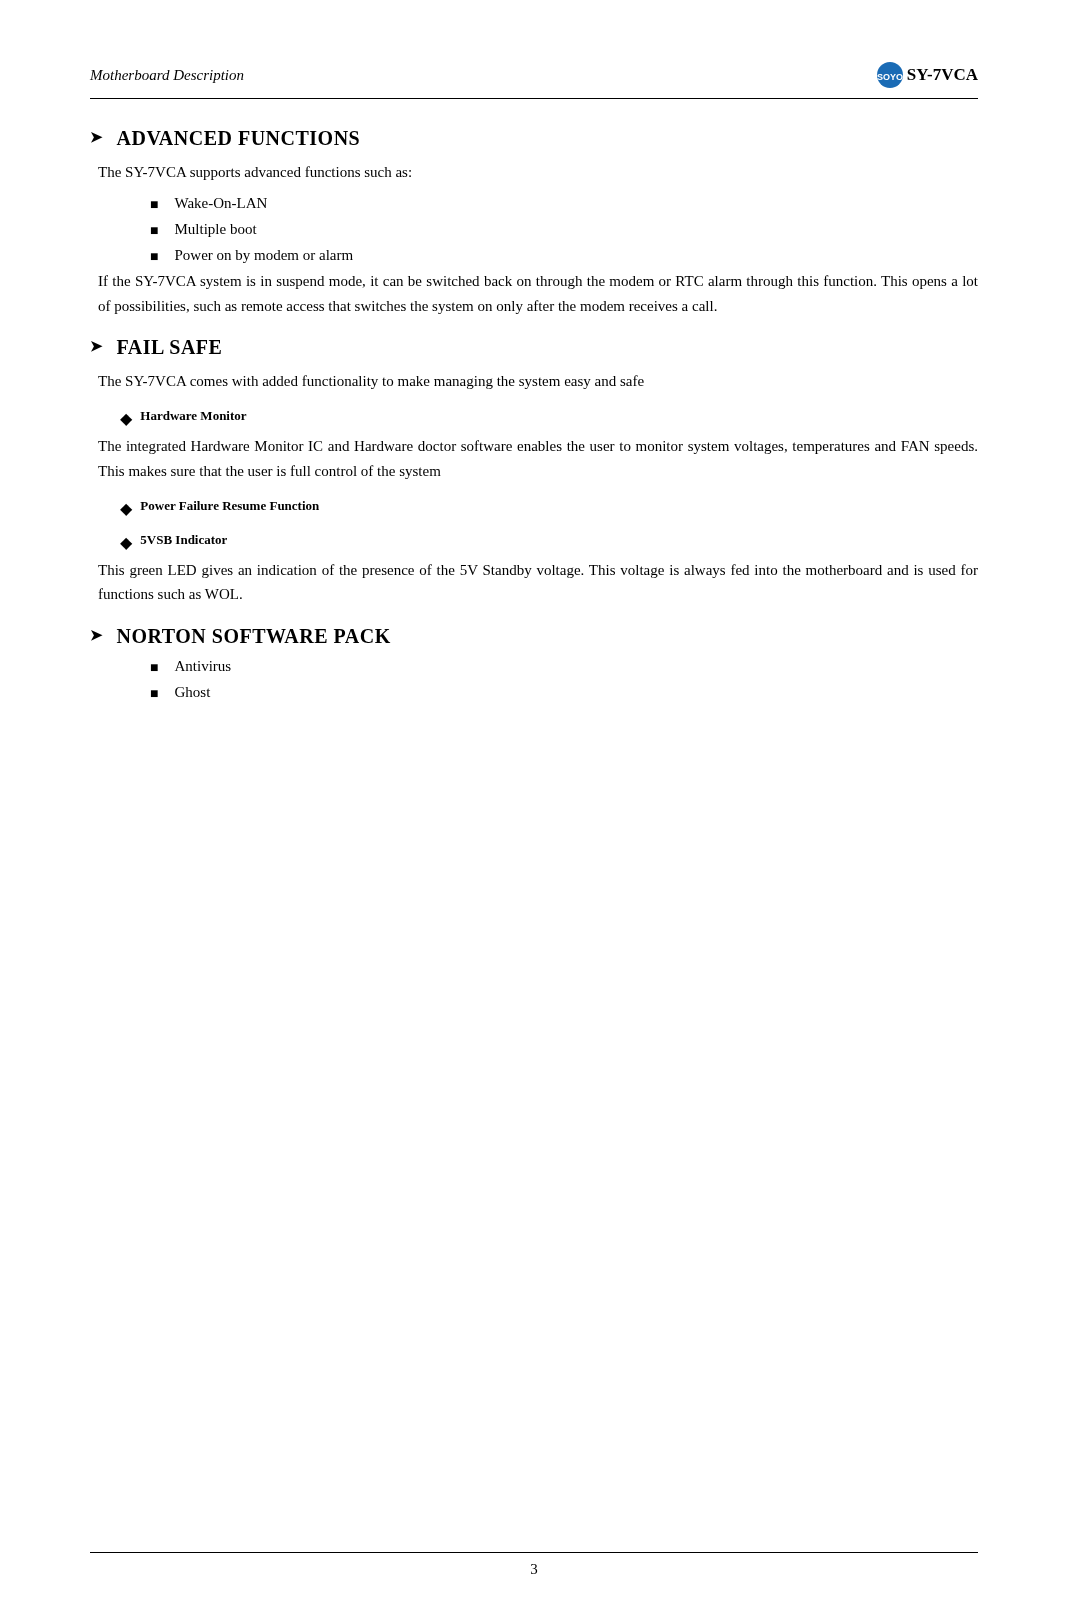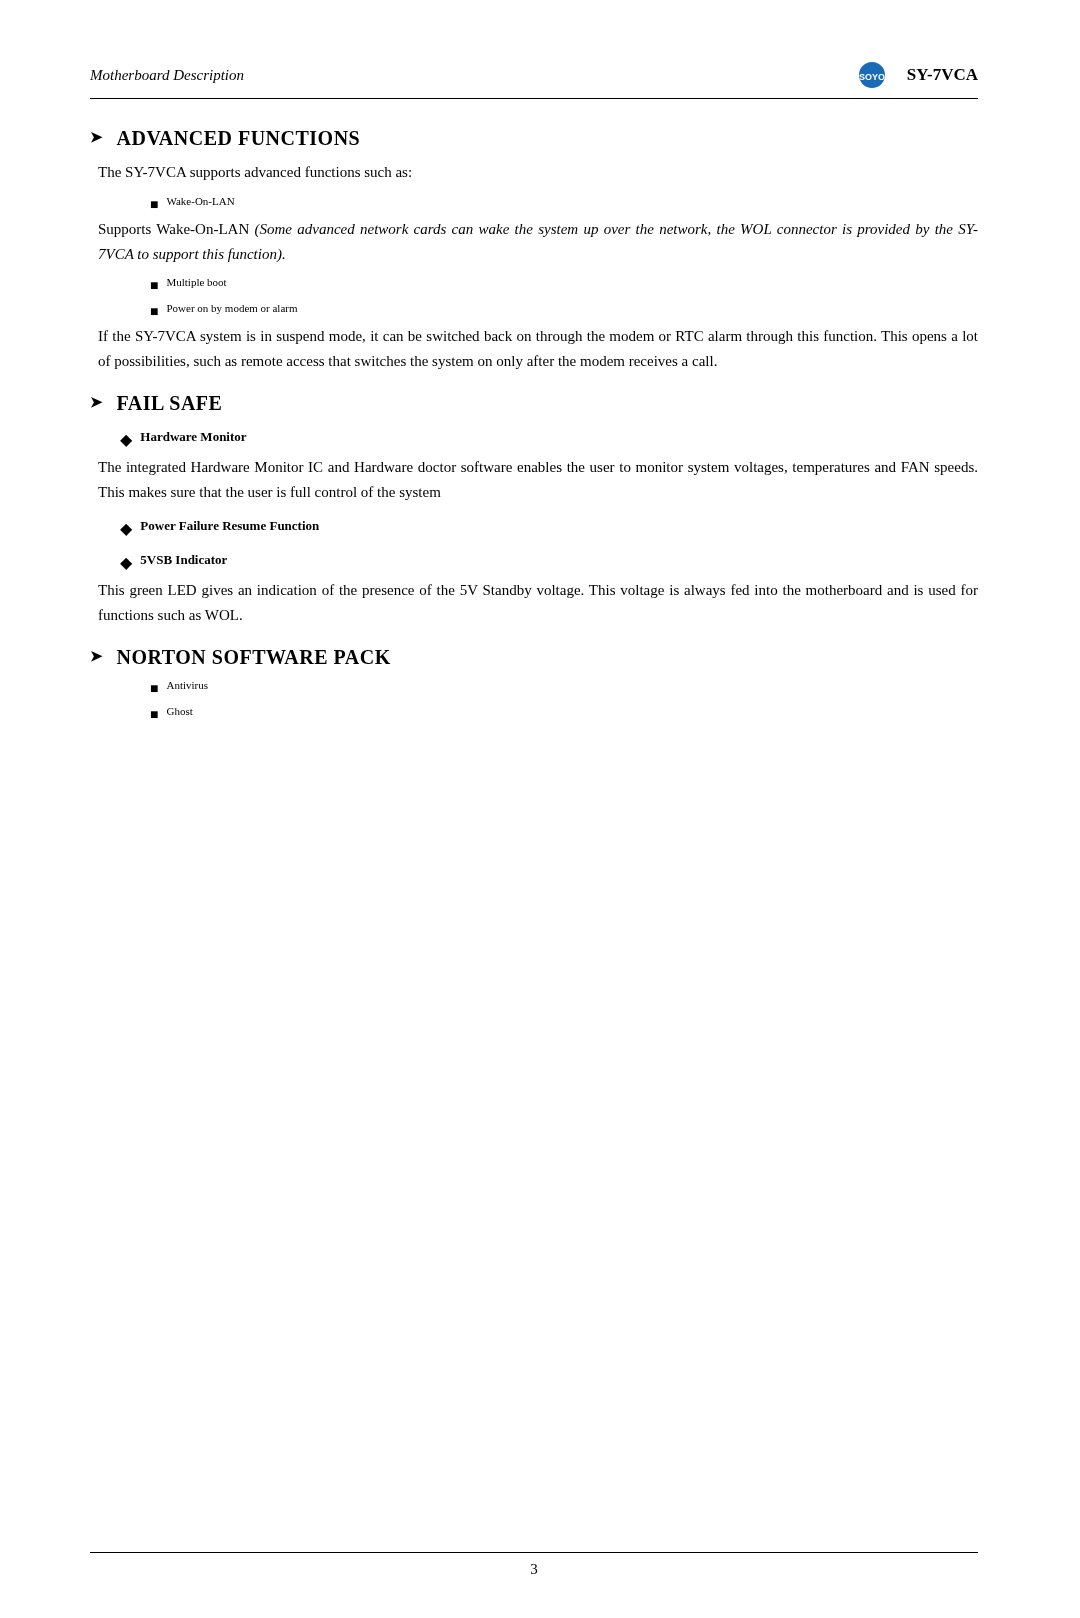--- a/index.html
+++ b/index.html
@@ -32,21 +32,21 @@
     }
 
     .header-title {
       font-style: italic;
       font-size: 15px;
     }
 
     .header-logo {
       display: flex;
       align-items: center;
-      gap: 20px;
+      gap: 2px;
       font-weight: bold;
       font-size: 17px;
     }
 
     .logo-icon {
       width: 30px;
       height: 30px;
     }
 
     
@@ -103,21 +103,22 @@
       margin-top: 8px;
     }
 
     .bullet-square {
       font-size: 14px;
       flex-shrink: 0;
       margin-top: 2px;
     }
 
     .bullet-text {
-      font-size: 11px;
+      font-size: 15px;
+      margin-left: 8px;
     }
 
     
     .para {
       font-size: 15px;
       line-height: 1.65;
       text-align: justify;
       margin-bottom: 10px;
     }
 
@@ -170,41 +171,39 @@
     <div class="section-h1">
       <span class="arrow-symbol">➤</span>
       <span class="section-h1-text">ADVANCED FUNCTIONS</span>
     </div>
     <p class="para para-main">The SY-7VCA supports advanced functions such as:</p>
 
     <div class="bullet-item">
       <span class="bullet-square">■</span>
       <span class="bullet-text">Wake-On-LAN</span>
     </div>
-    <p class="para para-main">
-      Supports Wake-On-LAN <span class="italic-text">(Some advanced network cards can wake the system up over the network, the WOL connector is provided by the SY-7VCA to support this function).</span>
-    </p>
 
     <div class="bullet-item">
       <span class="bullet-square">■</span>
       <span class="bullet-text">Multiple boot</span>
     </div>
 
     <div class="bullet-item">
       <span class="bullet-square">■</span>
       <span class="bullet-text">Power on by modem or alarm</span>
     </div>
     <p class="para para-main">If the SY-7VCA system is in suspend mode, it can be switched back on through the modem or RTC alarm through this function. This opens a lot of possibilities, such as remote access that switches the system on only after the modem receives a call.</p>
   </div>
 
   <div class="section-block">
     <div class="section-h1">
       <span class="arrow-symbol">➤</span>
       <span class="section-h1-text">FAIL SAFE</span>
     </div>
+    <p class="para para-main">The SY-7VCA comes with added functionality to make managing the system easy and safe</p>
 
     <div class="section-h2">
       <span class="diamond-symbol">◆</span>
       <span class="section-h2-text">Hardware Monitor</span>
     </div>
     <p class="para para-main">The integrated Hardware Monitor IC and Hardware doctor software enables the user to monitor system voltages, temperatures and FAN speeds. This makes sure that the user is full control of the system</p>
 
     <div class="section-h2">
       <span class="diamond-symbol">◆</span>
       <span class="section-h2-text">Power Failure Resume Function</span>

